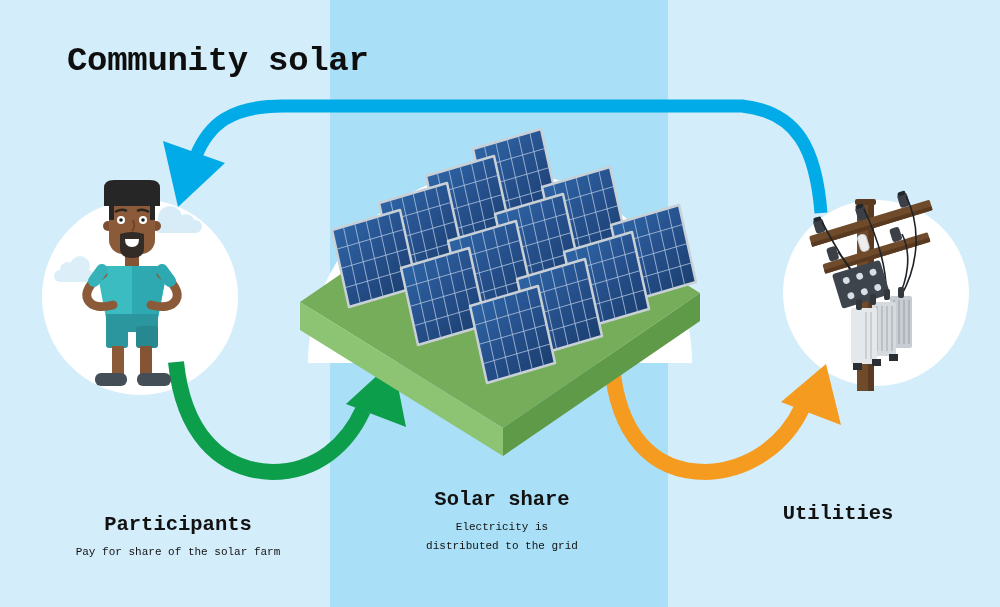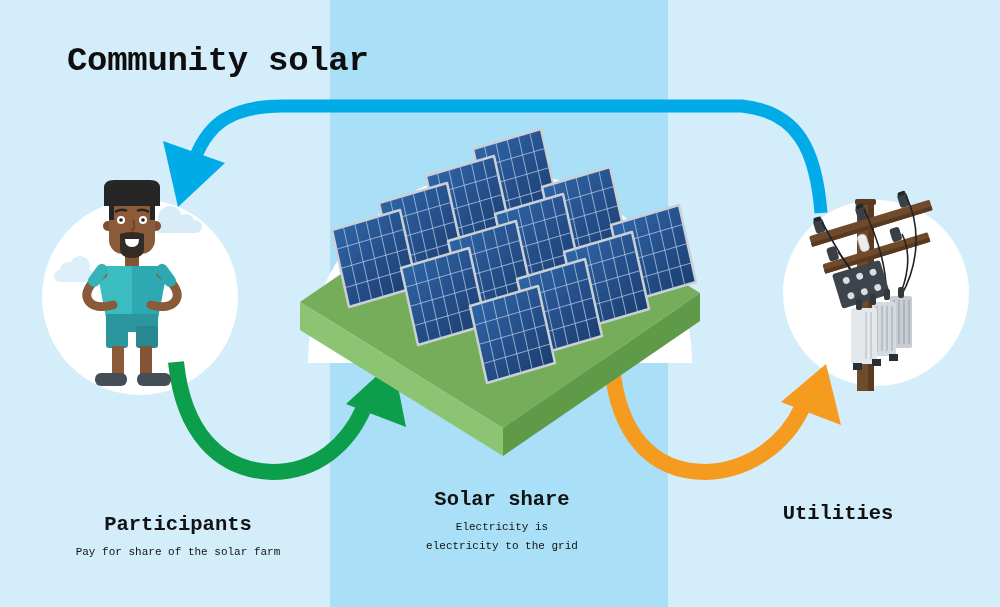--- a/index.html
+++ b/index.html
@@ -195,19 +195,19 @@
 
   <div class="title">Community solar</div>
 
   <div class="caption cap-participants">
     <div class="head">Participants</div>
     <div class="desc">Pay for share of the solar farm</div>
   </div>
   <div class="caption cap-solar">
     <div class="head">Solar share</div>
     <div class="desc">Electricity is
-electricity to the grid</div>
+distributed to the grid</div>
   </div>
   <div class="caption cap-utilities">
     <div class="head">Utilities</div>
   </div>
 
 </div>
 
 </body></html>

